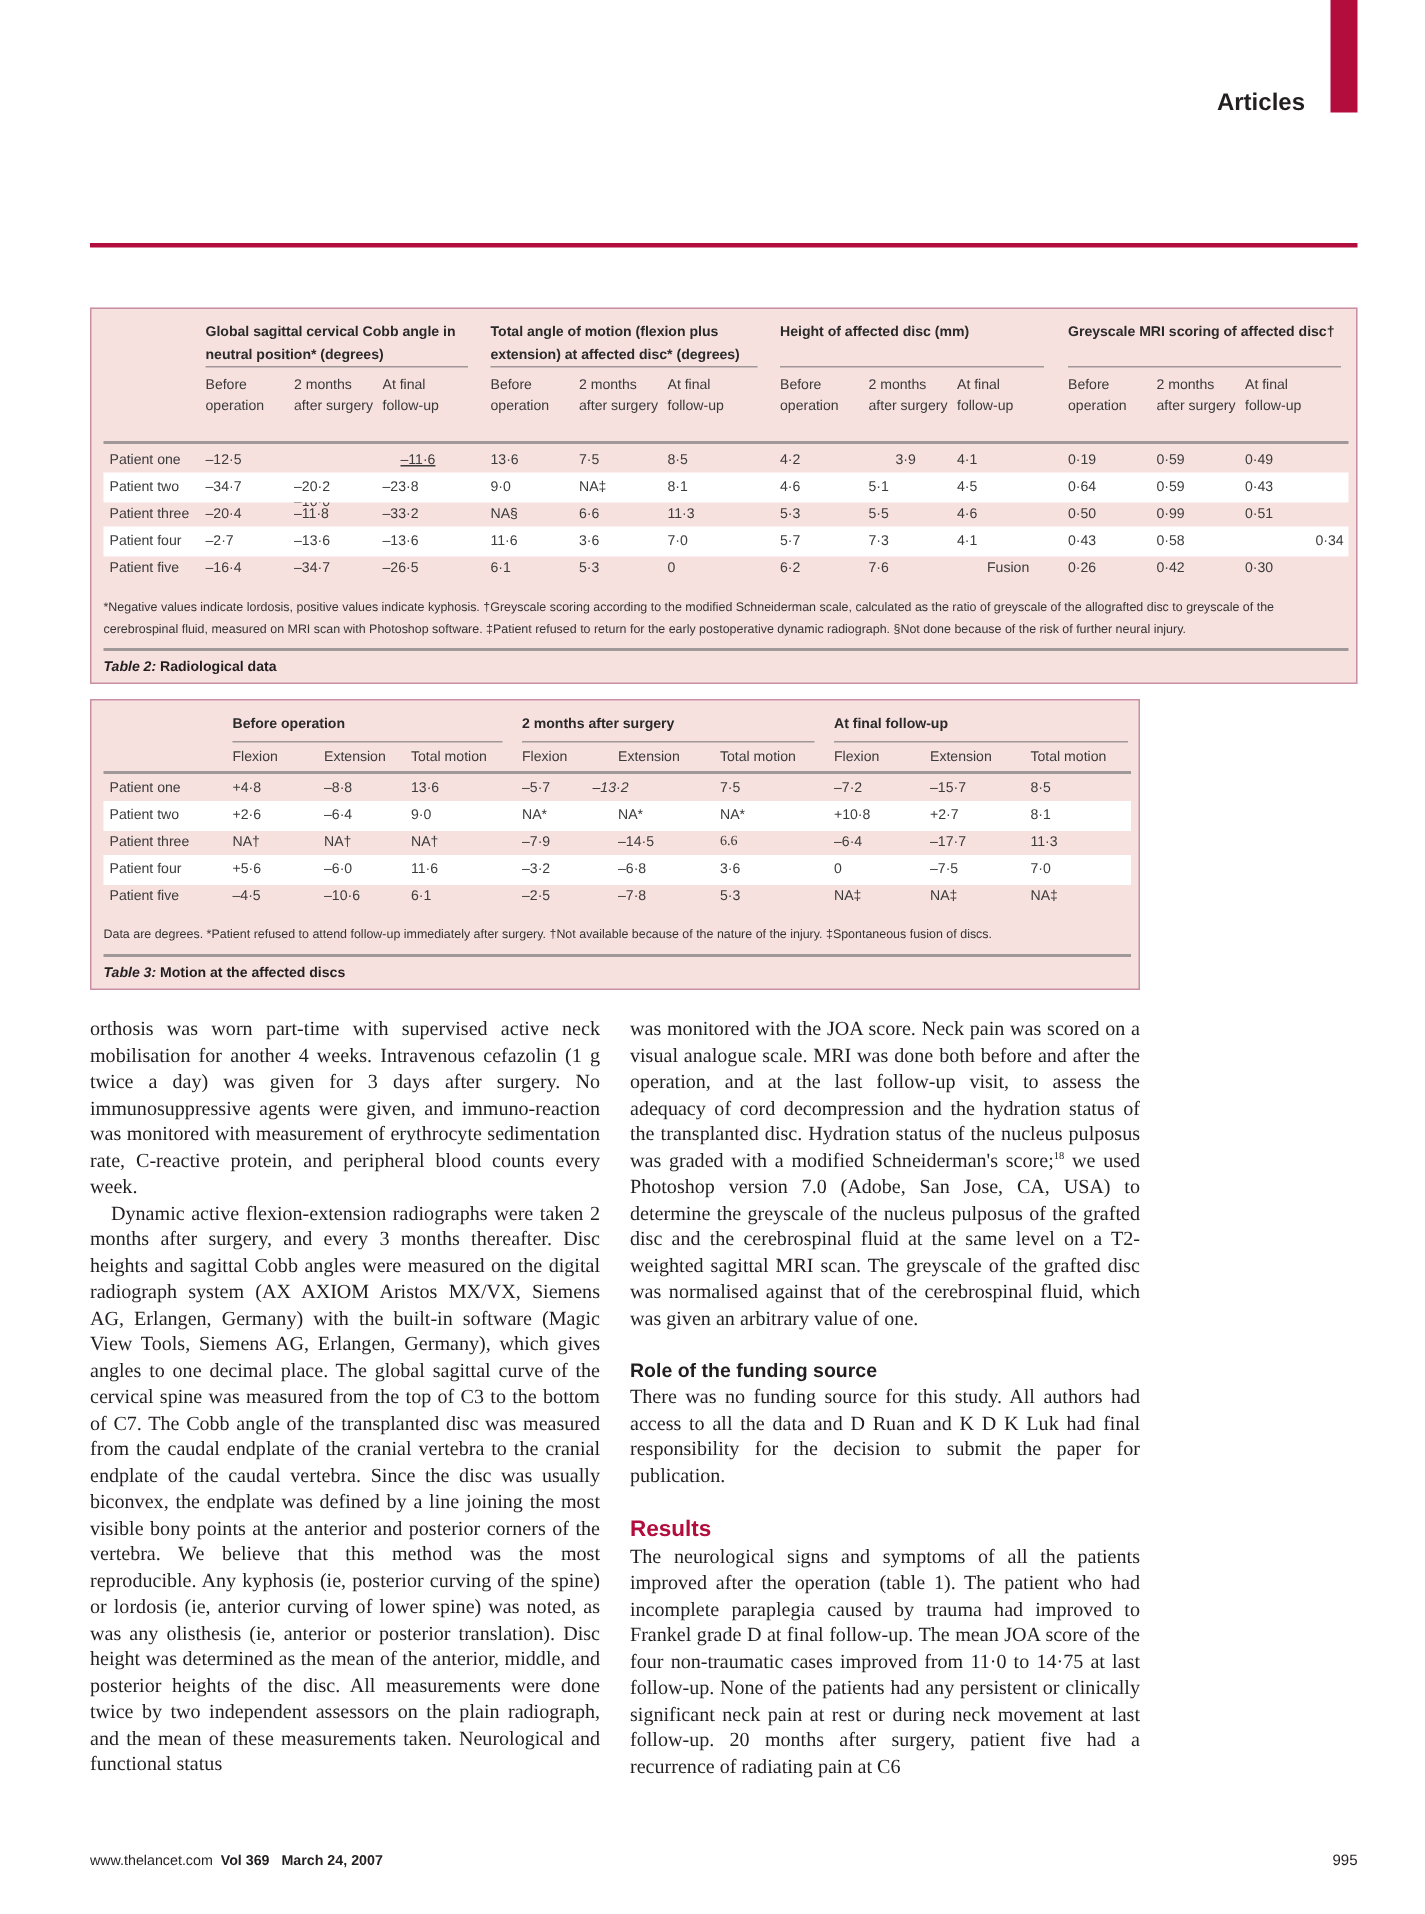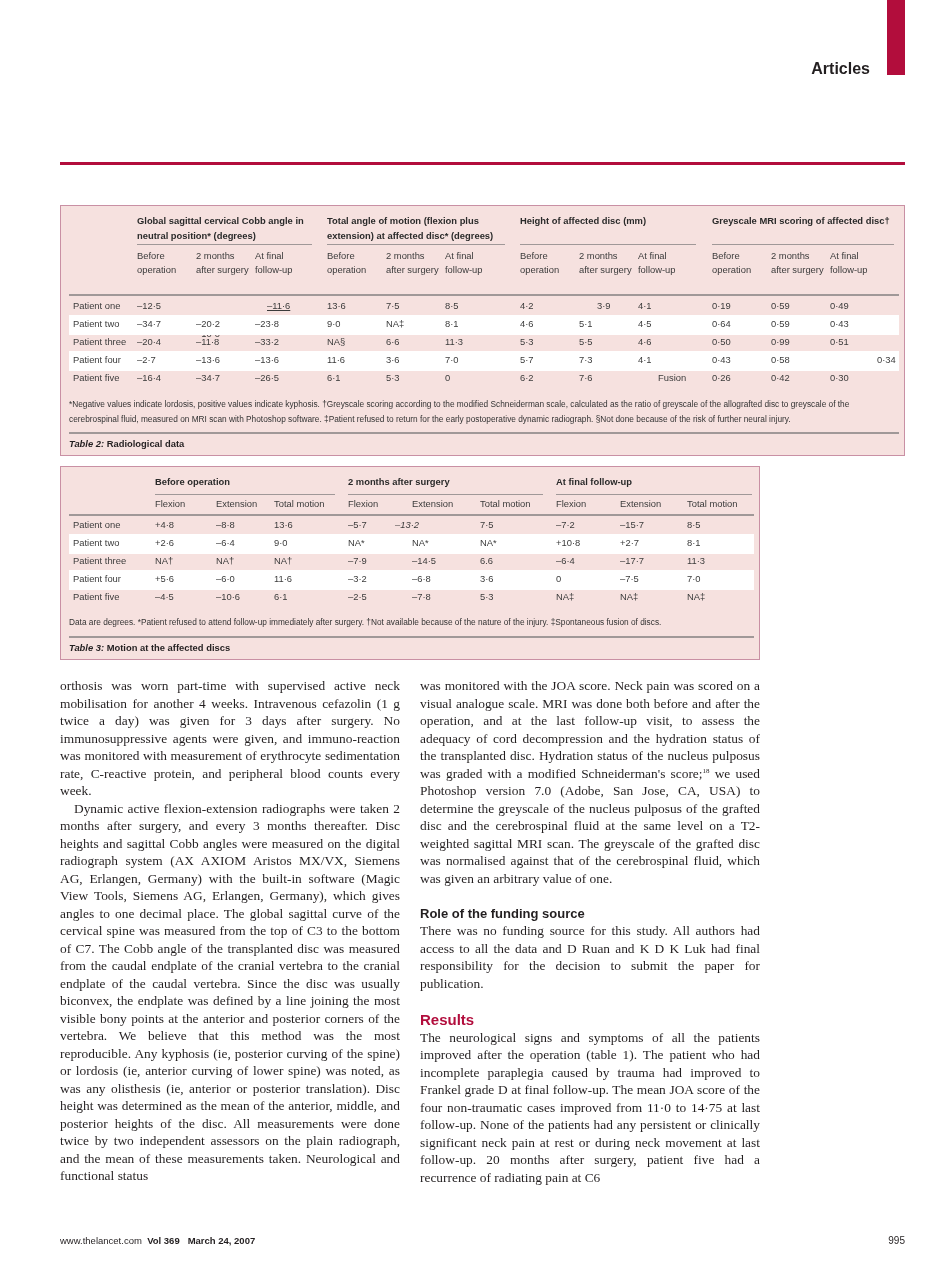--- a/index.html
+++ b/index.html
@@ -196,21 +196,21 @@
         <span style="left: 551px;">+2·7</span>
         <span style="left: 618px;">8·1</span>
       </div>
       <div class="row" style="left:8px;top:85px;width:685px;">
         <span style="left: 4px;">Patient three</span>
         <span style="left: 86px;">NA†</span>
         <span style="left: 147px;">NA†</span>
         <span style="left: 205px;">NA†</span>
         <span style="left: 279px;">–7·9</span>
         <span style="left: 343px;">–14·5</span>
-        <span style="left: 411px;">6.6</span>
+        <span style="left: 411px; font-family: Liberation Serif, serif;">6.6</span>
         <span style="left: 487px;">–6·4</span>
         <span style="left: 551px;">–17·7</span>
         <span style="left: 618px;">11·3</span>
       </div>
       <div class="row alt" style="left:8px;top:103px;width:685px;">
         <span style="left: 4px;">Patient four</span>
         <span style="left: 86px;">+5·6</span>
         <span style="left: 147px;">–6·0</span>
         <span style="left: 205px;">11·6</span>
         <span style="left: 279px;">–3·2</span>

